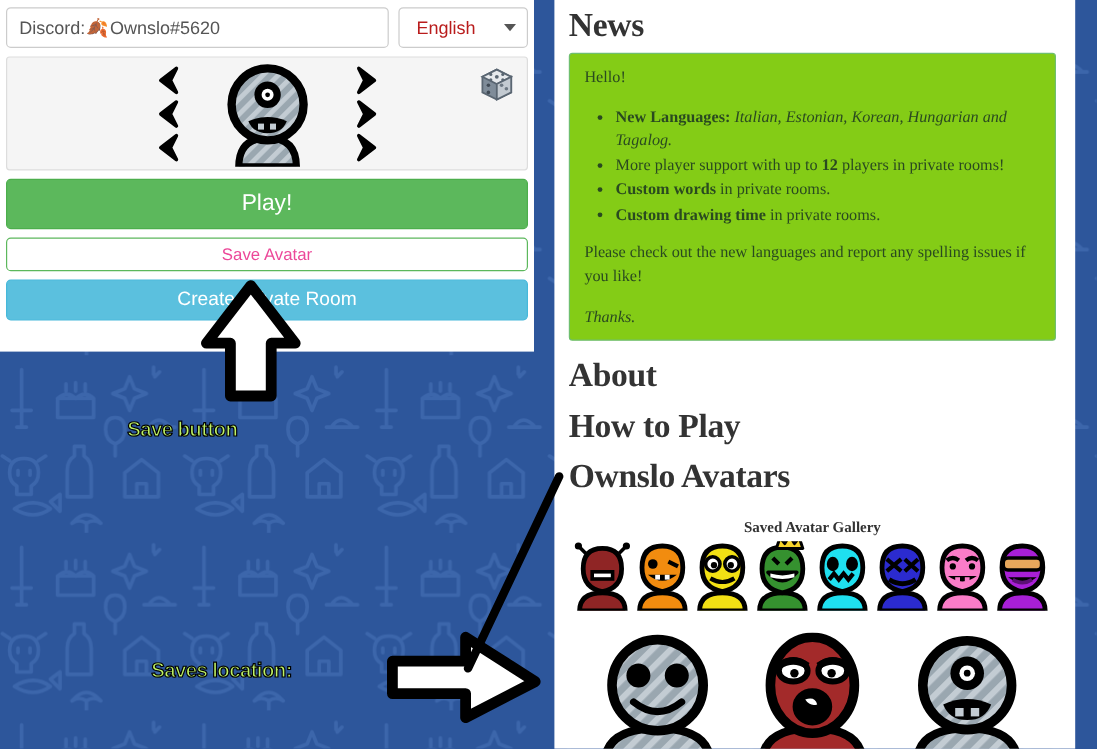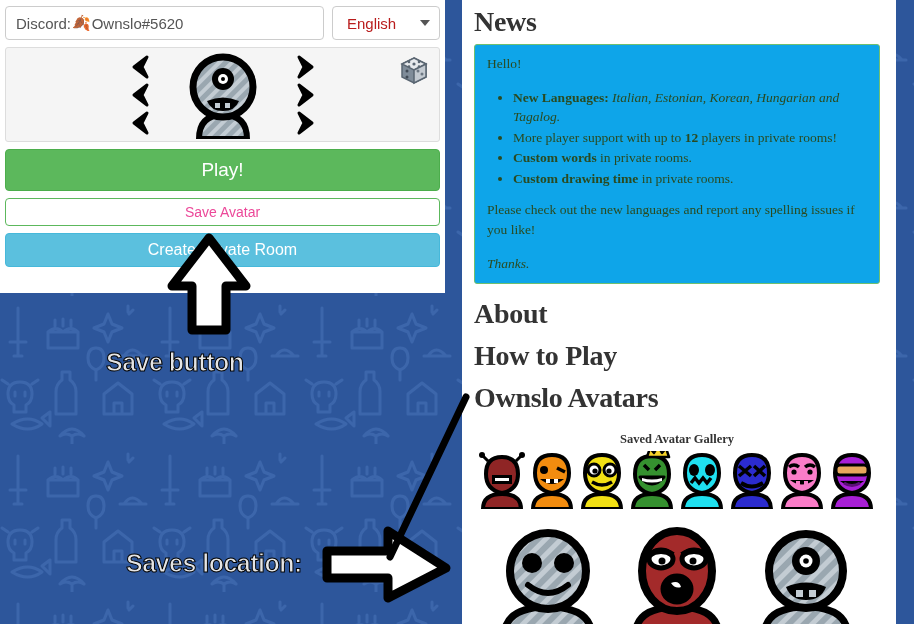--- a/index.html
+++ b/index.html
@@ -78,44 +78,44 @@
     background:#ffffff; z-index:2;
     padding:6px 16px 0 12px;
     font-family:Liberation Serif, serif;
   }
   #news-heading, .side-heading {
     font-size:28px; font-weight:bold; color:#333; margin:0;
     letter-spacing:-0.3px;
   }
   #news-heading { margin-bottom:6px; }
   #news-box {
-    border:1px solid #6fbf6f; background:#0ea5e9; border-radius:3px;
+    border:1px solid #6fbf6f; background:#84cc16; border-radius:3px;
     padding:9px 12px 10px 12px;
     font-size:13.5px; color:#2a4a20; line-height:1.45;
   }
   #news-box p { margin:0 0 14px 0; }
   #news-box p.last { margin-bottom:0; }
   #news-box ul { margin:0 0 12px 0; padding-left:26px; }
   #news-box li { margin:1px 0; }
   #news-box b { font-weight:bold; }
   #news-box i { font-style:italic; }
   .side-heading { margin-top:10px; }
   #about-heading { margin-top:14px; }
 
   
   #gallery-title { text-align:center; font-size:12.5px; font-weight:bold; color:#333; margin-top:18px; }
   #gallery-small { display:flex; justify-content:center; gap:2px; margin-top:4px; }
   #gallery-large { display:flex; justify-content:space-around; margin-top:18px; padding:0 10px; }
 
   
   #annotations { position:absolute; inset:0; z-index:5; pointer-events:none; }
   .anno-text {
-    position:absolute; color:#e5e5e5; font-weight:bold;
+    position:absolute; color:#bef264; font-weight:bold;
     font-family:"Liberation Sans", sans-serif;
-    font-size:25px; letter-spacing:-0.5px;
+    font-size:17px; letter-spacing:-0.5px;
     -webkit-text-stroke:1px #000;
   }
   #anno-save-label { left:106px; top:348px; }
   #anno-loc-label  { left:86px;  top:549px;margin-left:40px; }
 </style>
 </head>
 <body>
 
 <div id="doodle-bg">
   <svg viewBox="0 0 914 624" preserveAspectRatio="none" xmlns="http://www.w3.org/2000/svg">

